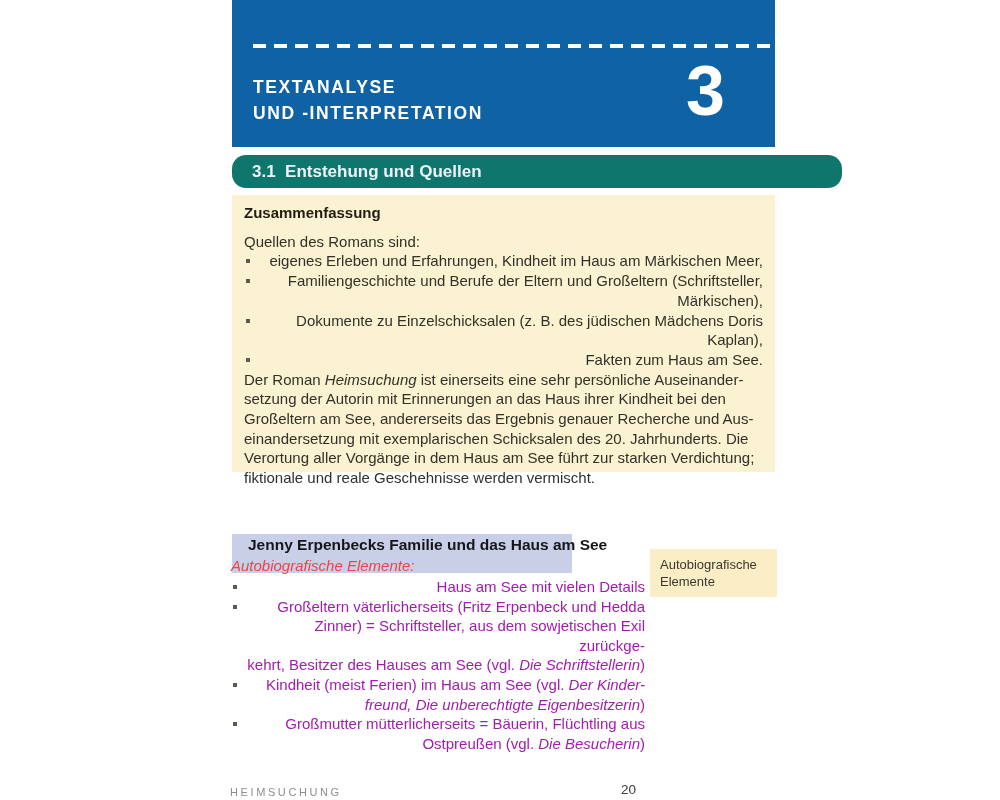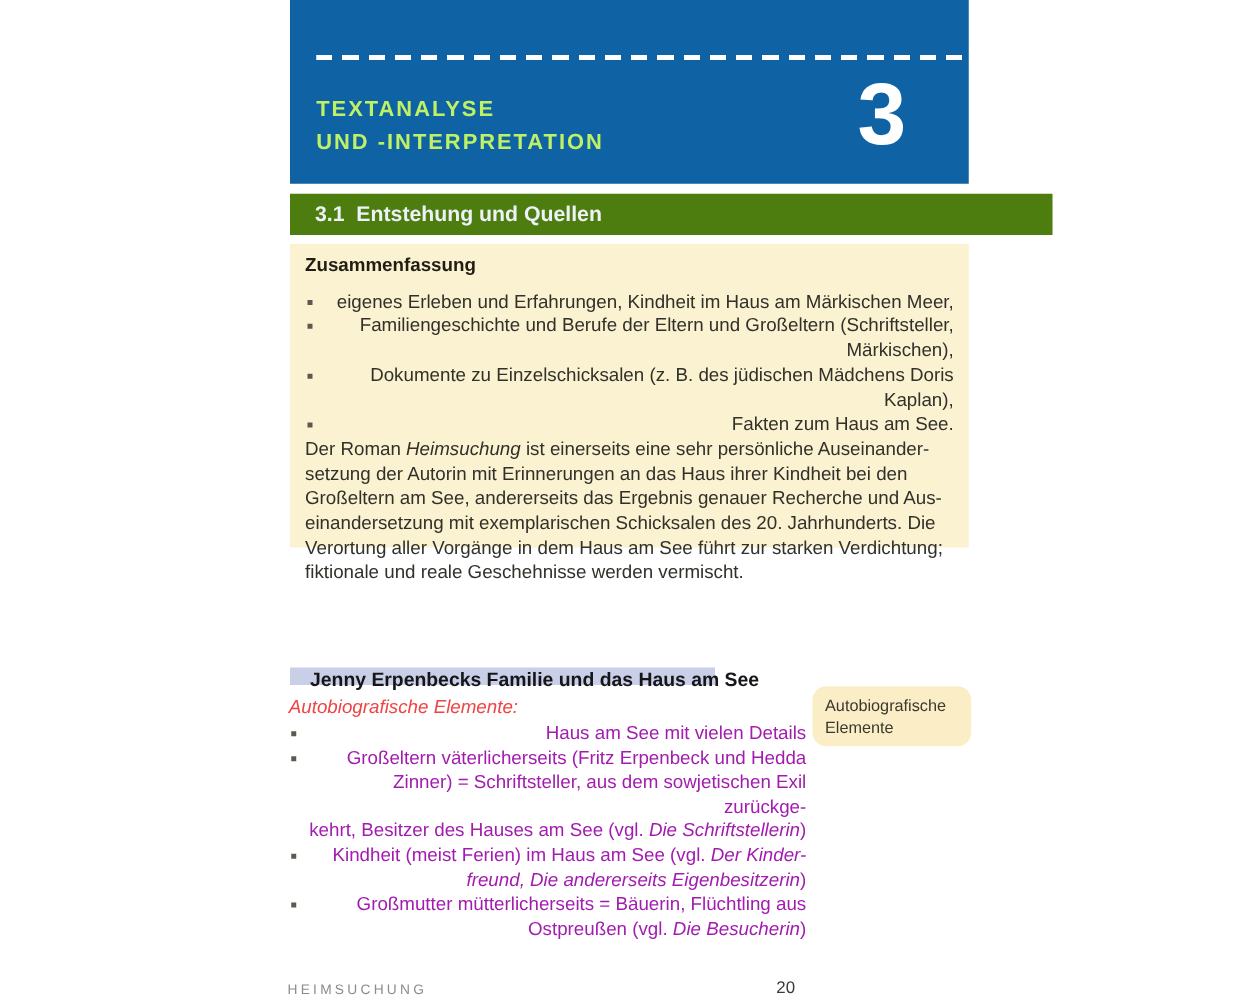--- a/index.html
+++ b/index.html
@@ -16,71 +16,71 @@
   .header-block {
     position: absolute; left: 232px; top: 0; width: 543px; height: 147px;
     background: #0f62a4;
   }
   .dashed-line {
     position: absolute; left: 21px; right: 0; top: 44px; height: 4px;
     background: repeating-linear-gradient(90deg, #ffffff 0 13px, transparent 13px 21px);
   }
   .header-title {
     position: absolute; left: 21px; top: 74px;
-    color: #bef264; font-weight: bold; font-size: 17.5px;
+    color: #ffffff; font-weight: bold; font-size: 17.5px;
     letter-spacing: 1.6px; line-height: 26px; white-space: pre;
   }
   .chapter-number {
     position: absolute; right: 50px; top: 56px;
     color: #ffffff; font-weight: bold; font-size: 70px; line-height: 70px;
   }
 
   
   .section-bar {
     position: absolute; left: 232px; top: 155px; width: 610px; height: 33px;
-    background: #4d7c0f; color: #eef2f8; font-weight: bold; font-size: 17px;
-    line-height: 33px; padding-left: 20px; white-space: pre;
+    background: #0f766e; color: #eef2f8; font-weight: bold; font-size: 17px;
+    line-height: 33px; padding-left: 20px; white-space: pre; border-radius: 14px;
   }
 
   
   .summary-box {
-    position: absolute; left: 232px; top: 195px; width: 543px; height: 243px;
+    position: absolute; left: 232px; top: 195px; width: 543px; height: 277px;
     background: #faf2d0; padding: 8px 12px;
     color: #32302a; font-size: 15px; line-height: 19.7px;
   }
   .summary-heading {
     font-weight: bold; font-size: 15px; color: #211d12; margin-bottom: 9px;
   }
   .bullet-item { display: flex; text-align: right; }
   .bullet-marker {
     flex: none; width: 4px; height: 4px; background: #5c594f;
     margin: 8px 10px 0 2px;
   }
   .bullet-text { flex: 1; }
 
   
   .family-heading-bar {
-    position: absolute; left: 232px; top: 534px; width: 340px; height: 14px;
+    position: absolute; left: 232px; top: 534px; width: 340px; height: 39px;
     background: #c8cfe7; color: #16161a; font-weight: bold; font-size: 15.5px;
     line-height: 22px; padding-left: 16px; white-space: pre;
   }
   .family-subheading {
     position: absolute; left: 231px; top: 557px;
     font-style: italic; font-size: 15px; color: #ef4444;
   }
   .family-list {
     position: absolute; left: 231px; top: 577px; width: 414px;
     font-size: 15px; line-height: 19.6px; color: #a21caf;
   }
 
   
   .margin-note {
     position: absolute; left: 650px; top: 549px; width: 127px; min-height: 46px;
     background: #fbeec6; padding: 7px 10px;
-    font-size: 13px; line-height: 17px; color: #3a382f; border-radius: 11px;
+    font-size: 13px; line-height: 17px; color: #3a382f;
   }
 
   
   .footer-title {
     position: absolute; left: 230px; top: 786px;
     font-size: 11px; letter-spacing: 2.6px; color: #8d8d8d;
   }
   .footer-page {
     position: absolute; left: 621px; top: 782px;
     font-size: 13.5px; color: #3a3a3a;
@@ -94,20 +94,21 @@
   <div class="header-block">
     <div class="dashed-line"></div>
     <div class="header-title"><span>TEXTANALYSE</span><br><span>UND -INTERPRETATION</span></div>
     <div class="chapter-number">3</div>
   </div>
 
   <div class="section-bar">3.1  Entstehung und Quellen</div>
 
   <div class="summary-box">
     <div class="summary-heading">Zusammenfassung</div>
+    <div class="summary-intro">Quellen des Romans sind:</div>
     <div class="summary-bullets">
         <div class="bullet-item">
           <span class="bullet-marker"></span>
           <span class="bullet-text"><span>eigenes Erleben und Erfahrungen, Kindheit im Haus am Märkischen Meer,</span></span>
         </div>
         <div class="bullet-item">
           <span class="bullet-marker"></span>
           <span class="bullet-text"><span>Familiengeschichte und Berufe der Eltern und Großeltern (Schriftsteller,</span><br><span>Märkischen),</span></span>
         </div>
         <div class="bullet-item">
@@ -128,21 +129,21 @@
       <div class="bullet-item">
         <span class="bullet-marker"></span>
         <span class="bullet-text"><span>Haus am See mit vielen Details</span></span>
       </div>
       <div class="bullet-item">
         <span class="bullet-marker"></span>
         <span class="bullet-text"><span>Großeltern väterlicherseits (Fritz Erpenbeck und Hedda</span><br><span>Zinner) = Schriftsteller, aus dem sowjetischen Exil zurückge-</span><br><span>kehrt, Besitzer des Hauses am See (vgl. </span><span style="font-style: italic;">Die Schriftstellerin</span><span>)</span></span>
       </div>
       <div class="bullet-item">
         <span class="bullet-marker"></span>
-        <span class="bullet-text"><span>Kindheit (meist Ferien) im Haus am See (vgl. </span><span style="font-style: italic;">Der Kinder-</span><br><span style="font-style: italic;">freund, Die andererseits Eigenbesitzerin</span><span>)</span></span>
+        <span class="bullet-text"><span>Kindheit (meist Ferien) im Haus am See (vgl. </span><span style="font-style: italic;">Der Kinder-</span><br><span style="font-style: italic;">freund, Die unberechtigte Eigenbesitzerin</span><span>)</span></span>
       </div>
       <div class="bullet-item">
         <span class="bullet-marker"></span>
         <span class="bullet-text"><span>Großmutter mütterlicherseits = Bäuerin, Flüchtling aus</span><br><span>Ostpreußen (vgl. </span><span style="font-style: italic;">Die Besucherin</span><span>)</span></span>
       </div>
     </div>
 
   <div class="margin-note">Autobiografische Elemente</div>
 
   <div class="footer-title">HEIMSUCHUNG</div>

